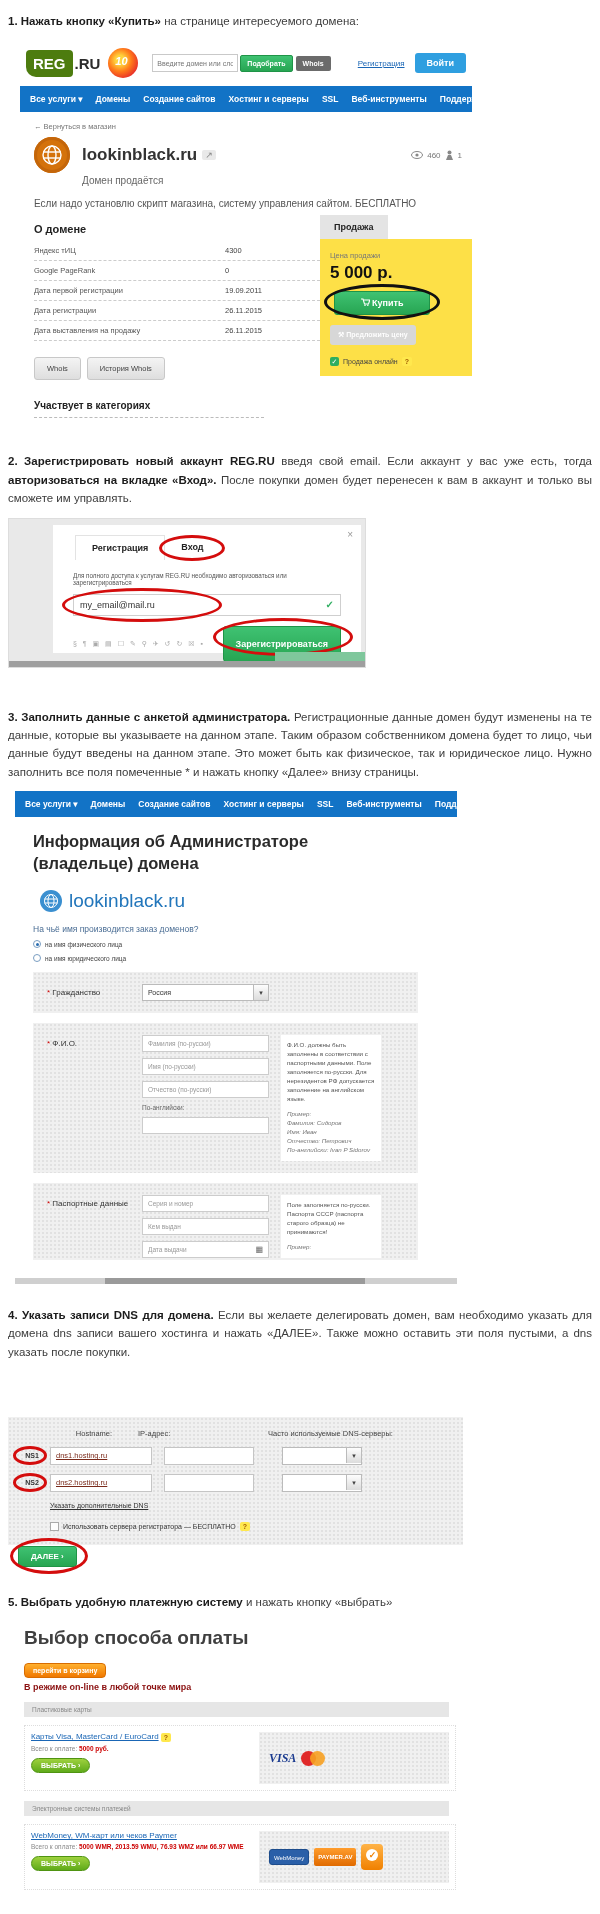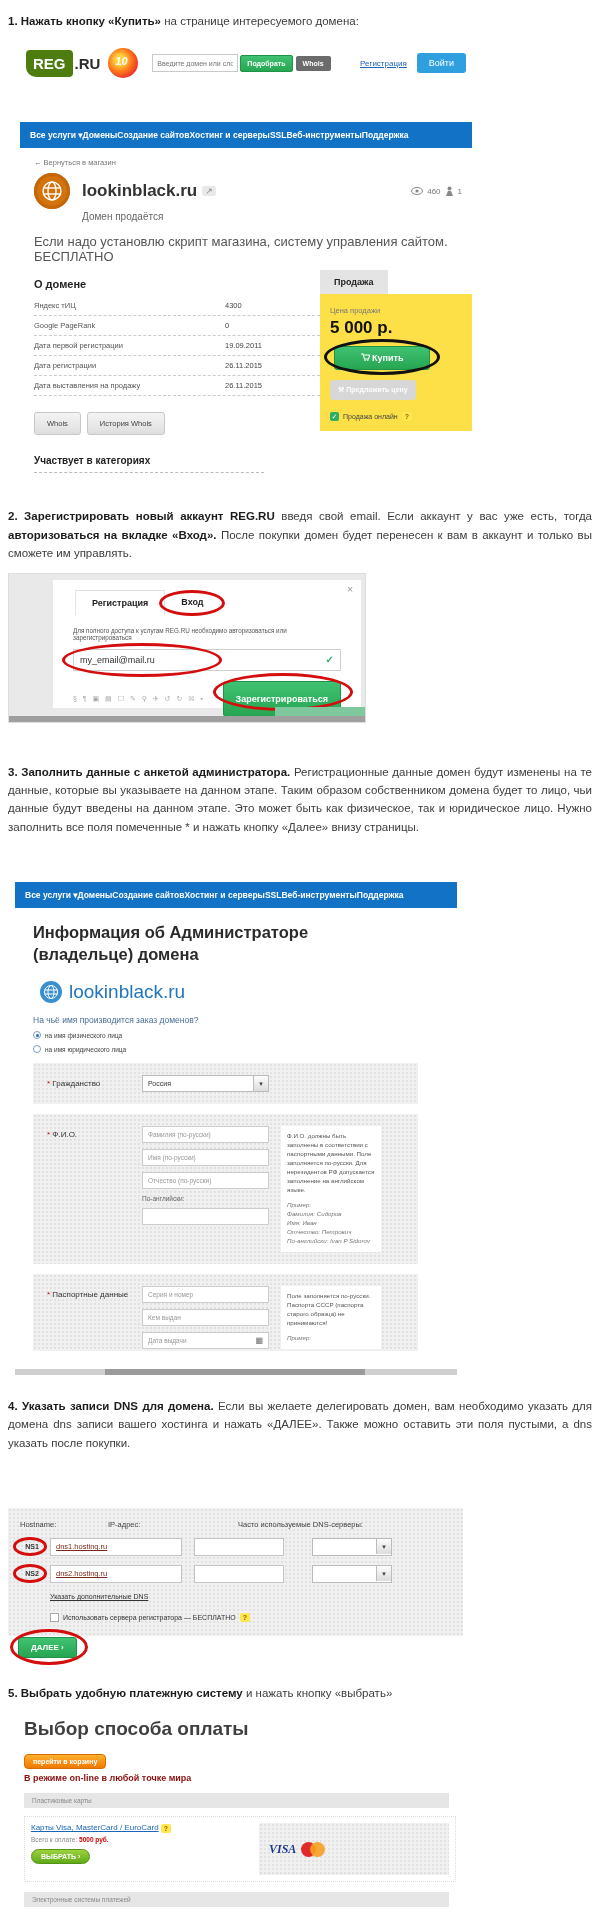--- a/index.html
+++ b/index.html
@@ -31,37 +31,37 @@
   .splash { width:30px; height:30px; margin-left:8px; border-radius:50%;
             background:radial-gradient(circle at 40% 40%, #ffd23d 18%, #ff7a1a 45%, #e8302a 75%);
             position:relative; flex:none; }
   .splash span { position:absolute; left:7px; top:7px; color:#fff; font-size:11px; font-weight:bold; font-style:italic; }
   .s1-search { margin-left:14px; display:flex; align-items:center; }
   .s1-search input { width:86px; height:18px; border:1px solid #c9c9c9; font-size:7px; padding:0 4px; color:#555; }
   .btn-pick { font-size:7px; padding:4px 6px; border-radius:2px; margin-left:2px; }
   .btn-whois { background:#6b6b6b; color:#fff; font-size:7px; font-weight:bold; padding:4px 7px; border-radius:2px; margin-left:3px; }
   .s1-auth { margin-left:auto; display:flex; align-items:center; }
   .s1-auth .link { font-size:8px; }
-  .btn-login { background:#2f9fe0; color:#fff; font-size:9px; font-weight:normal; padding:5px 12px; border-radius:3px; margin-left:10px; }
-  .s1-nav { background:#1273c6; display:flex; padding:8px 10px;margin-top:36px; }
+  .btn-login { background:#2f9fe0; color:#fff; font-size:9px; font-weight:bold; padding:5px 12px; border-radius:3px; margin-left:10px; }
+  .s1-nav { background:#1273c6; display:flex; gap:13px; padding:8px 10px; }
   .s1-nav span { color:#fff; font-size:8.5px; font-weight:bold; white-space:nowrap; }
   .s1-sub { background:#ececec; display:flex; align-items:center; padding:6px 10px; }
   .s1-sub .ttl { font-weight:bold; font-size:10px; color:#222; }
   .s1-sub .tabs { margin-left:auto; display:flex; gap:10px; }
   .s1-sub .tabs span { font-size:6.5px; color:#666; }
   .backlink { font-size:7.5px; color:#777; margin:10px 0 4px 14px; }
   .dom-row { display:flex; align-items:center; margin:6px 0 0 14px; }
   .globe-o { width:36px; height:36px; border-radius:50%; background:#d4720b; position:relative; flex:none;
              box-shadow:inset 0 0 0 3px #c4660a; }
   .globe-o svg, .globe-b svg { position:absolute; inset:0; }
   .dom-name { font-size:17px; font-weight:bold; color:#333; margin-left:12px; }
   .ext-ic { display:inline-block; background:#e9e9e9; color:#888; font-size:9px; padding:0 3px; border-radius:2px; margin-left:5px; vertical-align:middle;}
   .dom-stats { margin-left:auto; margin-right:10px; display:flex; align-items:center; gap:4px; font-size:8px; color:#777; }
   .dom-status { font-size:10px; color:#666; margin:2px 0 0 62px; }
-  .promo { font-size:13px; color:#555; margin:12px 0 0 14px; }
+  .promo { font-size:10px; color:#555; margin:12px 0 0 14px; }
   .s1-main { display:flex; margin-top:6px; }
   .s1-left { width:300px; padding-left:14px; }
   .about-ttl { font-weight:bold; font-size:11px; margin:8px 0 6px 0; color:#222; }
   .tbl-row { display:flex; border-bottom:1px dashed #ccc; padding:5px 0; font-size:7.5px; color:#555; }
   .tbl-row .v { margin-left:auto; width:95px; color:#444; }
   .whois-btns { display:flex; gap:6px; margin:16px 0 0 0; }
   .gbtn { background:linear-gradient(#f4f4f4,#dedede); border:1px solid #c8c8c8; border-radius:3px;
           font-size:7.5px; color:#444; padding:6px 12px; }
   .cat-ttl { font-weight:bold; font-size:10px; color:#222; margin-top:20px; padding-bottom:6px;
              border-bottom:1px dashed #bbb; width:230px; }
@@ -125,21 +125,21 @@
   .cal { margin-left:auto; color:#666; font-size:8px; }
   .s3-scroll { margin-top:10px; height:6px; background:#cfcfcf; position:relative; width:442px; }
   .s3-scroll .thumb { position:absolute; left:90px; width:260px; top:0; bottom:0; background:#9a9a9a; }
 
   
   .shot4 { margin:56px 0 0 8px; width:460px; }
   .dnsbox { width:455px; padding:12px 10px 14px 12px; }
   .dns-head { display:flex; font-size:7.5px; color:#444; }
   .dns-row { display:flex; align-items:center; margin-top:9px; }
   .ns-lab { font-size:7px; font-weight:bold; color:#333; width:24px; text-align:center; position:relative; }
-  .dns-in { width:132px; height:18px; border:1px solid #c5c5c5; background:#fff; display:flex; align-items:center;
+  .dns-in { width:102px; height:18px; border:1px solid #c5c5c5; background:#fff; display:flex; align-items:center;
             font-size:7.5px; padding:0 5px; }
   .dns-in .host { color:#7a2a1a; text-decoration:underline; }
   .ip-in { width:90px; margin-left:12px; }
   .dns-sel { margin-left:28px; width:80px; height:18px; }
   .dns-more { font-size:7px; margin:10px 0 0 30px; display:inline-block; color:#333; text-decoration:underline; }
   .dns-chk { display:flex; align-items:center; gap:4px; margin:10px 0 0 30px; font-size:7px; color:#333; }
   .chkbox { width:9px; height:9px; border:1px solid #aaa; background:#fdfdfd; flex:none; }
   .dalee-wrap { position:relative; width:90px; }
   .btn-dalee { margin-left:10px; font-size:8px; padding:5px 12px; border-radius:3px; }
 
@@ -418,21 +418,21 @@
     </div>
 </div>
 
 <p class="step" style="margin-top:22px;">
   <b>4. Указать записи DNS для домена.</b><span> Если вы желаете делегировать домен, вам необходимо указать для домена dns записи вашего хостинга и нажать «ДАЛЕЕ». Также можно оставить эти поля пустыми, а dns указать после покупки.</span>
 </p>
 
 <div class="shot4">
   <div class="dnsbox dots">
     <div class="dns-head">
-      <span style="width:88px;">Hostname:</span>
+      <span style="margin-left:30px; width:88px;text-align:center;">Hostname:</span>
       <span style="width:130px;">IP-адрес:</span>
       <span>Часто используемые DNS-серверы:</span>
     </div>
     <div class="dns-row">
       <span class="ns-lab rel">
         <span>NS1</span>
         <span class="circ" style="left:-7px; top:-6px; width:34px; height:19px;"></span>
       </span>
       <span class="dns-in" style="margin-left:6px;">
           <span class="host">dns1.hosting.ru</span>

